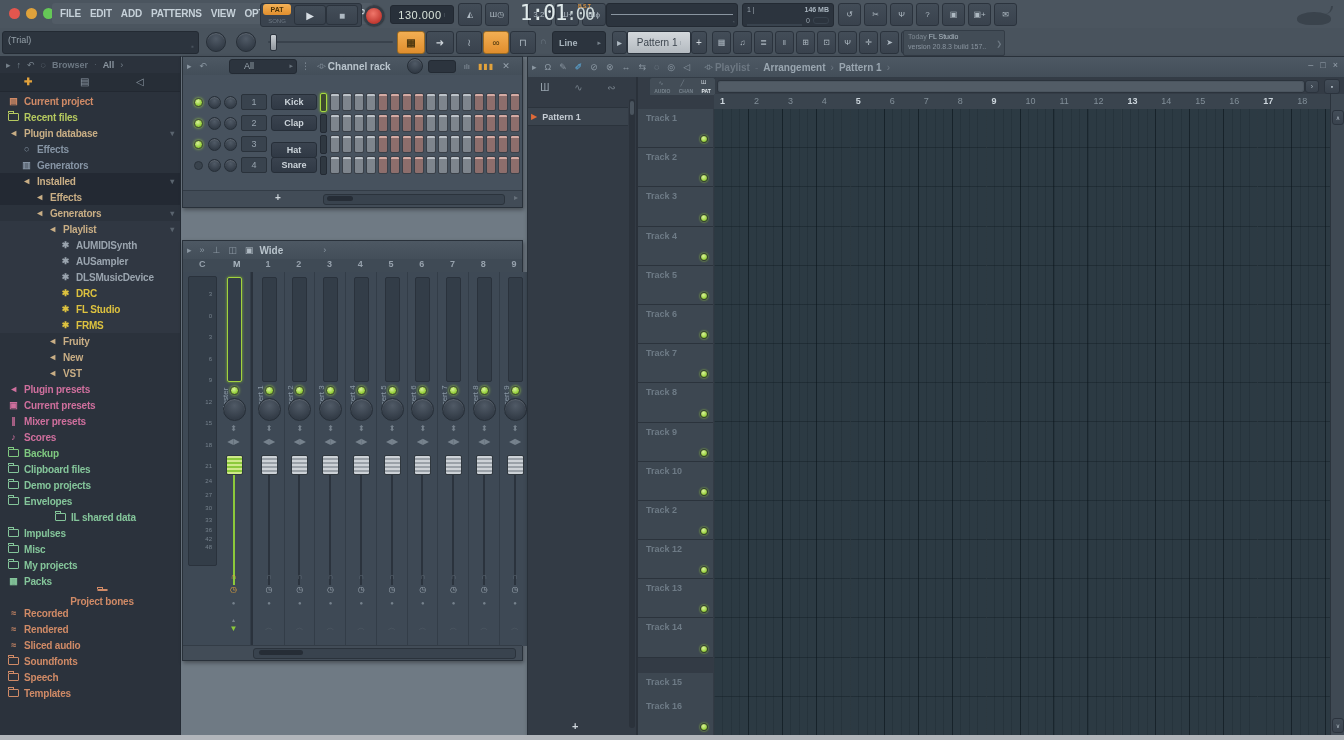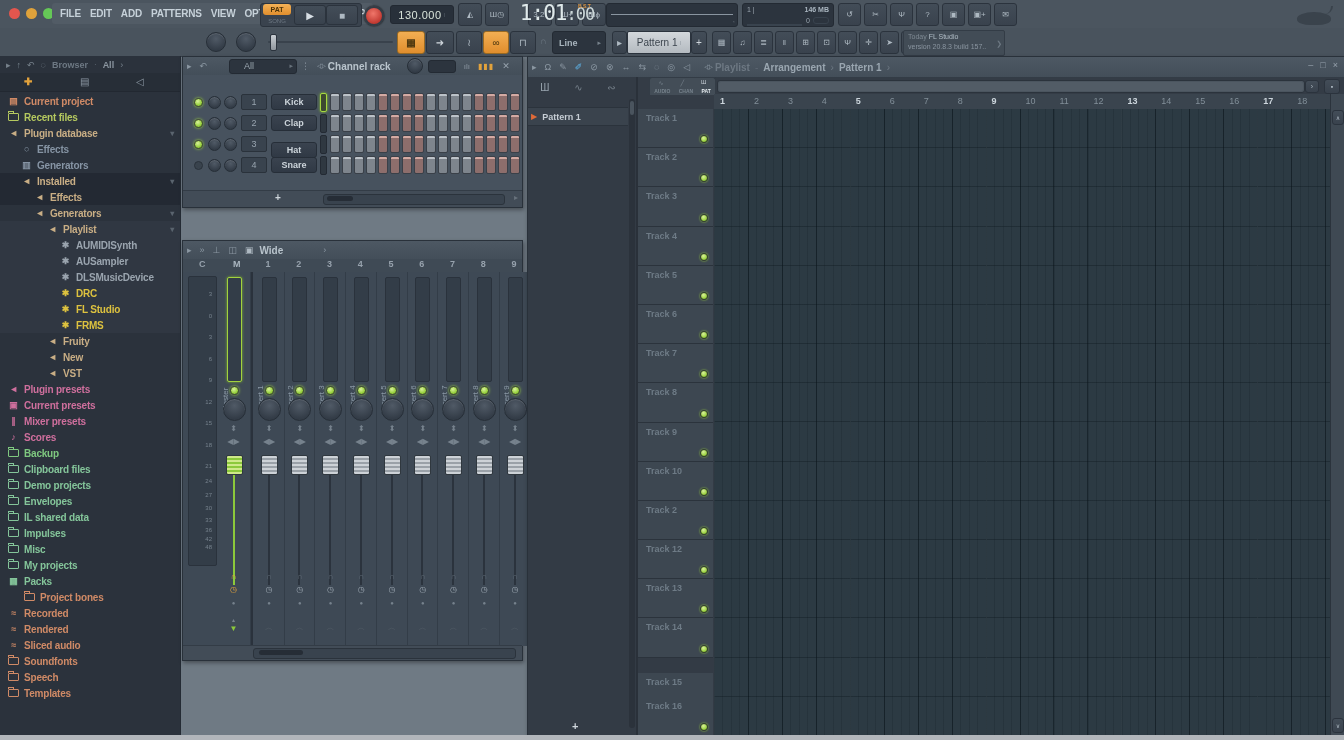--- a/index.html
+++ b/index.html
@@ -165,20 +165,24 @@
         <span>✉</span>
       </div>
     </div>
 
   <div class="abs" style="left:1297px;top:6px;width:36px;height:19px;">
     <div style="position:absolute;left:0;top:6px;width:34px;height:13px;background:#3a434c;border-radius:55% 55% 45% 45%;"></div>
     <div style="position:absolute;left:24px;top:0px;width:10px;height:8px;border-right:2px solid #3a434c;border-radius:0 0 8px 0;"></div>
   </div>
 
   <div class="abs bar2"></div>
+  <div class="abs panel-dark" style="left:2px;top:31px;width:195px;height:21px;">
+    <span style="position:absolute;left:5px;top:3px;font-size:9px;color:#95a0a9;">(Trial)</span>
+    <span style="position:absolute;right:4px;bottom:2px;font-size:8px;color:#48525c;">▪</span>
+  </div>
   <div class="abs knob" style="left:206px;top:32px;width:18px;height:18px;"></div>
   <div class="abs knob" style="left:236px;top:32px;width:18px;height:18px;"></div>
   <div class="abs" style="left:268px;top:41px;width:125px;height:2px;background:#39424c;border-radius:1px;"></div>
   <div class="abs" style="left:270px;top:34px;width:5px;height:15px;background:linear-gradient(#c9ced3,#8f969d);border:1px solid #2b333d;border-radius:2px;"></div>
   <div class="abs btn orange" style="left:397px;top:31px;width:26px;height:21px;color:#50390f;font-weight:bold;">
       <span>▦</span>
     </div>
   <div class="abs btn" style="left:426px;top:31px;width:26px;height:21px;color:#cfd6dc;">
       <span>➜</span>
     </div>
@@ -363,41 +367,41 @@
           <span>Clipboard files</span>
         </div>
         <div class="brow c-teal" style="top: 391.92px; padding-left: 8px; background: transparent;">
           <span class="i-folder"></span>
           <span>Demo projects</span>
         </div>
         <div class="brow c-teal" style="top: 408.25px; padding-left: 8px; background: transparent;">
           <span class="i-folder"></span>
           <span>Envelopes</span>
         </div>
-        <div class="brow c-teal" style="top: 424.58px; padding-left: 8px; background: transparent;">
+        <div class="brow c-teal" style="top: 424.58px; padding-left: 8px; background: transparent; margin-left: 47px;">
           <span class="i-folder"></span>
           <span>IL shared data</span>
         </div>
         <div class="brow c-teal" style="top: 440.91px; padding-left: 8px; background: transparent;">
           <span class="i-folder"></span>
           <span>Impulses</span>
         </div>
         <div class="brow c-teal" style="top: 457.24px; padding-left: 8px; background: transparent;">
           <span class="i-folder"></span>
           <span>Misc</span>
         </div>
         <div class="brow c-teal" style="top: 473.57px; padding-left: 8px; background: transparent;">
           <span class="i-folder"></span>
           <span>My projects</span>
         </div>
         <div class="brow c-teal" style="top: 489.9px; padding-left: 8px; background: transparent;">
           <span class="bicon">▦</span>
           <span>Packs</span>
         </div>
-        <div class="brow c-salmon" style="top: 506.23px; padding-left: 24px; background: transparent;">
+        <div class="brow c-salmon" style="top: 506.23px; padding-left: 24px; background: transparent; flex-direction: column;">
           <span class="i-folder"></span>
           <span>Project bones</span>
         </div>
         <div class="brow c-salmon" style="top: 522.56px; padding-left: 8px; background: transparent;">
           <span class="bicon">≈</span>
           <span>Recorded</span>
         </div>
         <div class="brow c-salmon" style="top: 538.89px; padding-left: 8px; background: transparent;">
           <span class="bicon">≈</span>
           <span>Rendered</span>

